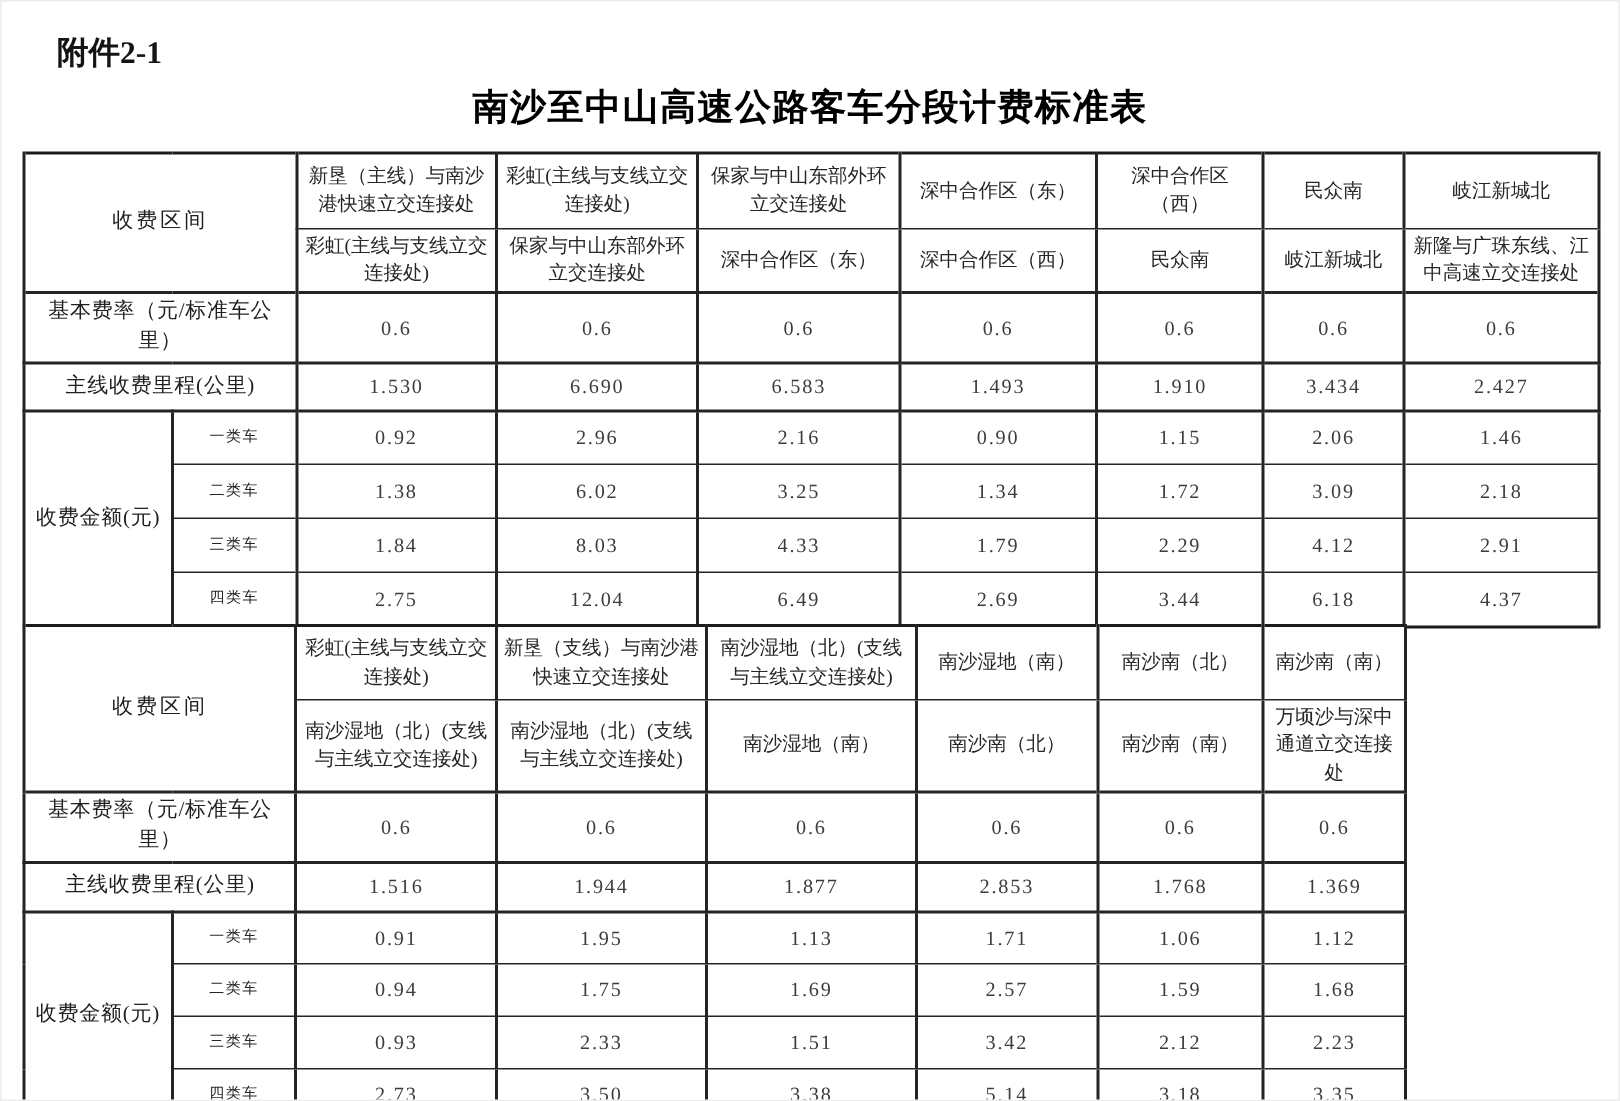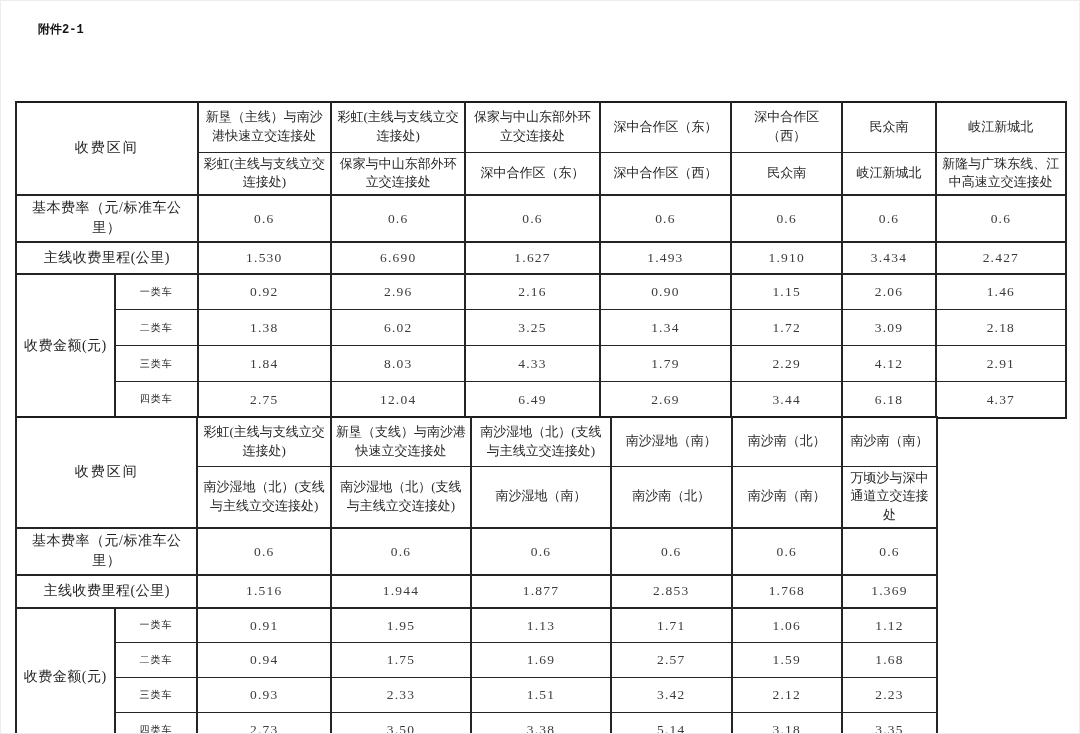--- a/index.html
+++ b/index.html
@@ -12,22 +12,22 @@
     background: #ffffff;
     border: 1px solid #ececec;
     box-sizing: border-box;
     overflow: hidden;
     font-family: "Liberation Serif", "DejaVu Serif", serif;
     color: #1f1f1f;
   }
   .attachment-label {
     position: absolute;
     left: 37px; top: 20px;
-    font-family: Liberation Mono, monospace;
-    font-size: 12px;
+    font-family: Liberation Serif, serif;
+    font-size: 21px;
     font-weight: 600;
     color: #141414;
   }
   .doc-title {
     position: absolute;
     left: 0; top: 54px;
     width: 100%;
     text-align: center;
     font-family: "Liberation Sans", "DejaVu Sans", sans-serif;
     font-size: 24px;
@@ -74,20 +74,21 @@
     font-size: 13.5px;
   }
   .fee-table td.veh-lbl { font-size: 10px; letter-spacing: 1px; }
 </style>
 </head>
 <body>
 
 <div class="page">
 
   <div class="attachment-label">附件2-1</div>
+  <div class="doc-title">南沙至中山高速公路客车分段计费标准表</div>
 
   <table class="fee-table" id="tbl1">
     <colgroup>
       <col style="width:9.4%">
         <col style="width:7.9%">
       <col style="width:12.7%">
         <col style="width:12.8%">
         <col style="width:12.8%">
       <col style="width:12.5%">
         <col style="width:10.6%">
@@ -121,21 +122,21 @@
       <td class="num">0.6</td>
       <td class="num">0.6</td>
       <td class="num">0.6</td>
       <td class="num">0.6</td>
       <td class="num">0.6</td>
     </tr>
     <tr class="row-dist" style="height:32px">
       <td class="lbl" colspan="2">主线收费里程(公里)</td>
       <td class="num">1.530</td>
       <td class="num">6.690</td>
-      <td class="num">1.627</td>
+      <td class="num">6.583</td>
       <td class="num">1.493</td>
       <td class="num">1.910</td>
       <td class="num">3.434</td>
       <td class="num">2.427</td>
     </tr>
     <tr style="height:36px">
       <td class="lbl" rowspan="4">收费金额(元)</td>
       <td class="veh-lbl">一类车</td>
       <td class="num">0.92</td>
       <td class="num">2.96</td>

